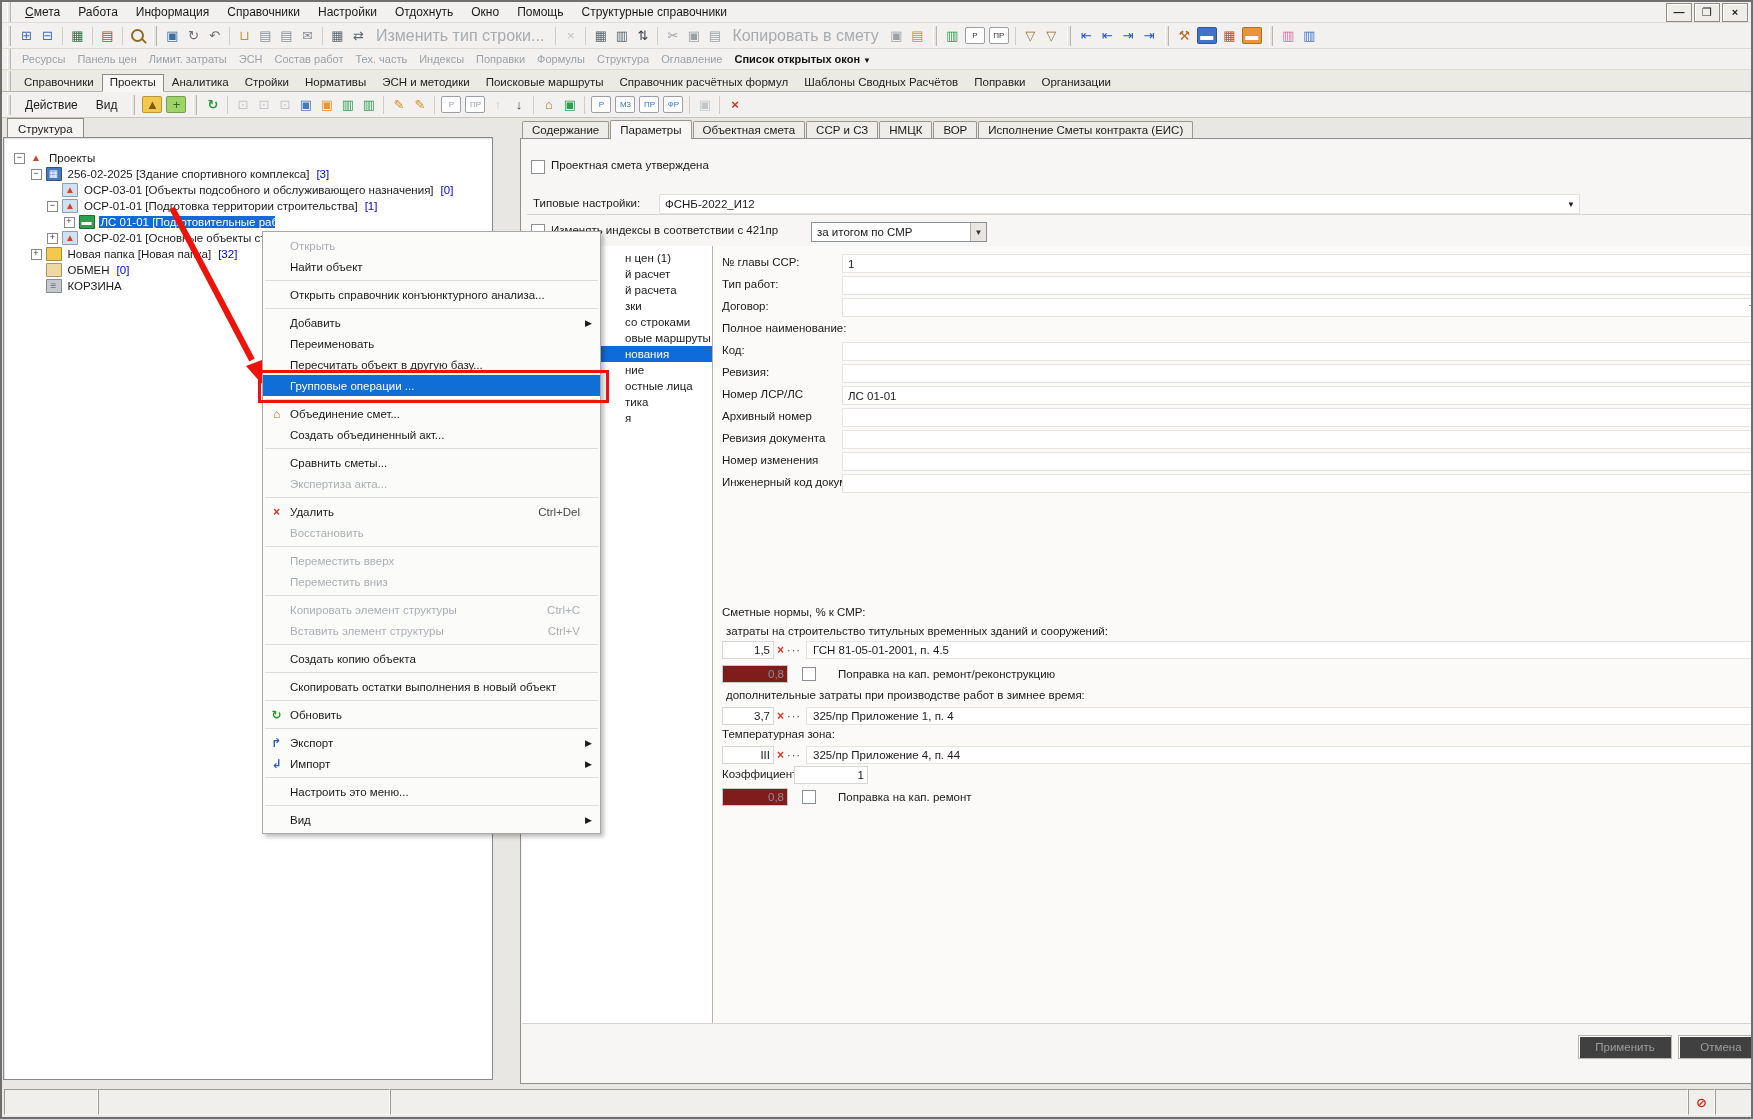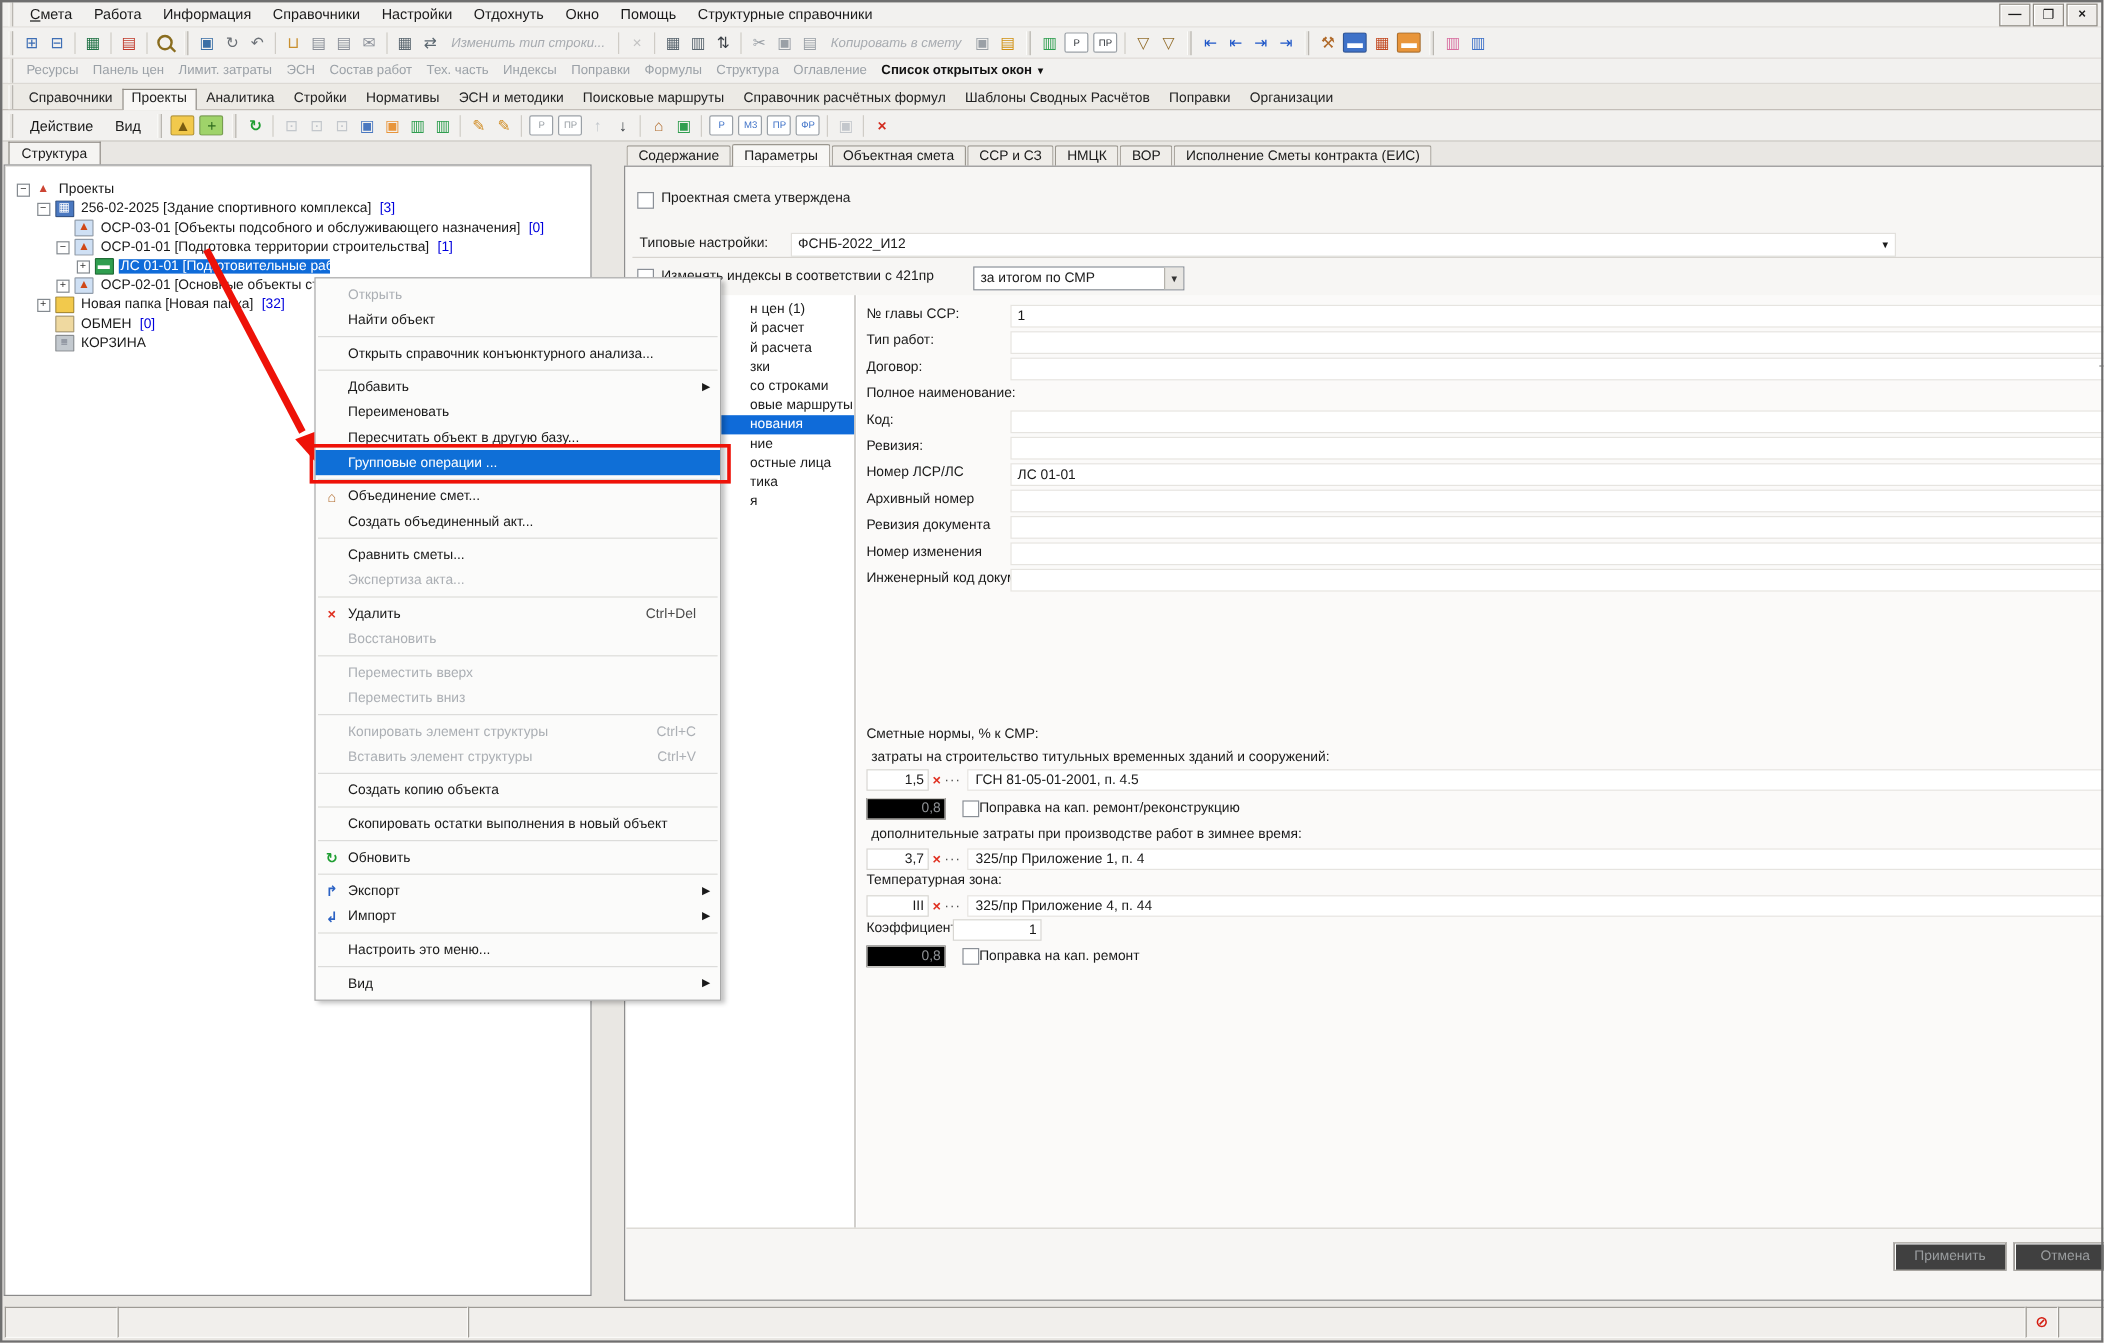--- a/index.html
+++ b/index.html
@@ -16,21 +16,21 @@
     box-shadow:inset 1px 1px 0 #fff;display:flex;align-items:center;justify-content:center;
     font-size:11px;font-weight:bold;}
   #toolbar-top{position:absolute;left:2px;top:23px;right:2px;height:25px;background:#f2f1ef;
     display:flex;align-items:center;border-bottom:1px solid #dcd9d4;}
   .tile{width:21px;height:20px;display:flex;align-items:center;justify-content:center;
     font-size:13px;flex:none;border-radius:2px;}
   .tile.boxy{font-size:8px;border:1px solid #9aa0a6;background:#fff;width:18px;height:15px;margin:0 2px;}
   .tsep{width:1px;height:18px;background:#cfccc6;margin:0 4px;flex:none;}
   .tgrip{width:2px;height:20px;background:#e7e5e1;border-left:1px solid #fcfcfb;
     border-right:1px solid #b9b6b0;margin:0 5px;flex:none;}
-  .tlabel{color:#a7abb0;font-size:11px;padding:0 7px;white-space:nowrap;font-style:italic;}
+  .tlabel{color:#a7abb0;font-size:16px;padding:0 7px;white-space:nowrap;}
   .ic-search{width:9px;height:9px;border:2px solid #8a6d1f;border-radius:50%;position:relative;display:inline-block;}
   .ic-search::after{content:"";position:absolute;width:6px;height:2px;background:#8a6d1f;
     transform:rotate(45deg);right:-5px;bottom:-2px;}
   #panelbar{position:absolute;left:2px;top:49px;right:2px;height:20px;background:#f2f1ef;
     display:flex;align-items:center;border-bottom:1px solid #dcd9d4;}
   .pb-item{color:#9ba1a7;font-size:11px;padding:0 6px;white-space:nowrap;}
   .pb-open{color:#111;font-weight:bold;font-size:11px;padding:0 6px;white-space:nowrap;}
   .pb-open .arr{font-size:8px;margin-left:3px;}
   #maintabs{position:absolute;left:2px;top:70px;right:2px;height:21px;background:#eceae5;
     display:flex;align-items:flex-end;border-bottom:1px solid #b8b4ad;}
@@ -87,26 +87,26 @@
   #formcol{position:absolute;left:193px;top:107px;right:1px;bottom:60px;background:#fbfaf9;}
   .frow{position:absolute;left:0;right:0;height:22px;}
   .flabel{position:absolute;left:8px;top:4px;font-size:11.5px;white-space:nowrap;}
   .ffield{position:absolute;left:128px;right:14px;top:2px;height:17px;background:#fff;
     border:1px solid #e6e4e0;display:flex;align-items:center;padding:0 5px;font-size:11.5px;}
   .fadorn{position:absolute;right:0;top:4px;font-size:10px;color:#555;display:flex;gap:4px;width:14px;}
   .ntext{position:absolute;left:8px;font-size:11.5px;white-space:nowrap;}
   .nrow{position:absolute;left:8px;right:14px;height:18px;display:flex;align-items:center;}
   .vbox{background:#fff;border:1px solid #d8d6d2;height:16px;width:44px;display:flex;
     align-items:center;justify-content:flex-end;padding:0 3px;font-size:11.5px;flex:none;}
-  .vbox.dis{background:#000000;border-color:#c9c7c3;color:#8d9094;width:58px;text-align:center;}
+  .vbox.dis{background:#7f1d1d;border-color:#c9c7c3;color:#8d9094;width:58px;text-align:center;}
   .nx{color:#e03020;font-weight:bold;font-size:12px;margin:0 3px;flex:none;}
   .ndots{color:#444;margin-right:5px;font-size:11px;letter-spacing:1px;flex:none;}
   .nref{flex:1;background:#fff;border:1px solid #e6e4e0;height:16px;display:flex;
     align-items:center;padding:0 6px;font-size:11.5px;}
-  .nchk-lbl{margin-left:0;font-size:11.5px;}
+  .nchk-lbl{margin-left:22px;font-size:11.5px;}
   #btndiv{position:absolute;left:1px;right:1px;bottom:59px;height:1px;background:#d7d4cf;}
   .fbtn{position:absolute;width:92px;height:22px;background:#404040;border:1px solid #b9b6b0;
     box-shadow:inset 1px 1px 0 #fff;color:#9a9d9f;font-size:11.5px;display:flex;
     align-items:center;justify-content:center;}
   
   .sbcell{position:absolute;top:1089px;height:24px;background:#f1efec;
     border:1px solid;border-color:#9d9a94 #fbfaf8 #fbfaf8 #9d9a94;}
   #sb-ru{display:flex;align-items:center;justify-content:center;font-size:11px;font-weight:bold;padding-left:40px;}
   #sb-icon{display:flex;align-items:center;justify-content:center;color:#d41c10;font-size:13px;font-weight:bold;}
   .combo{background:#fff;border:1px solid #8a9097;display:flex;align-items:center;font-size:11.5px;}

